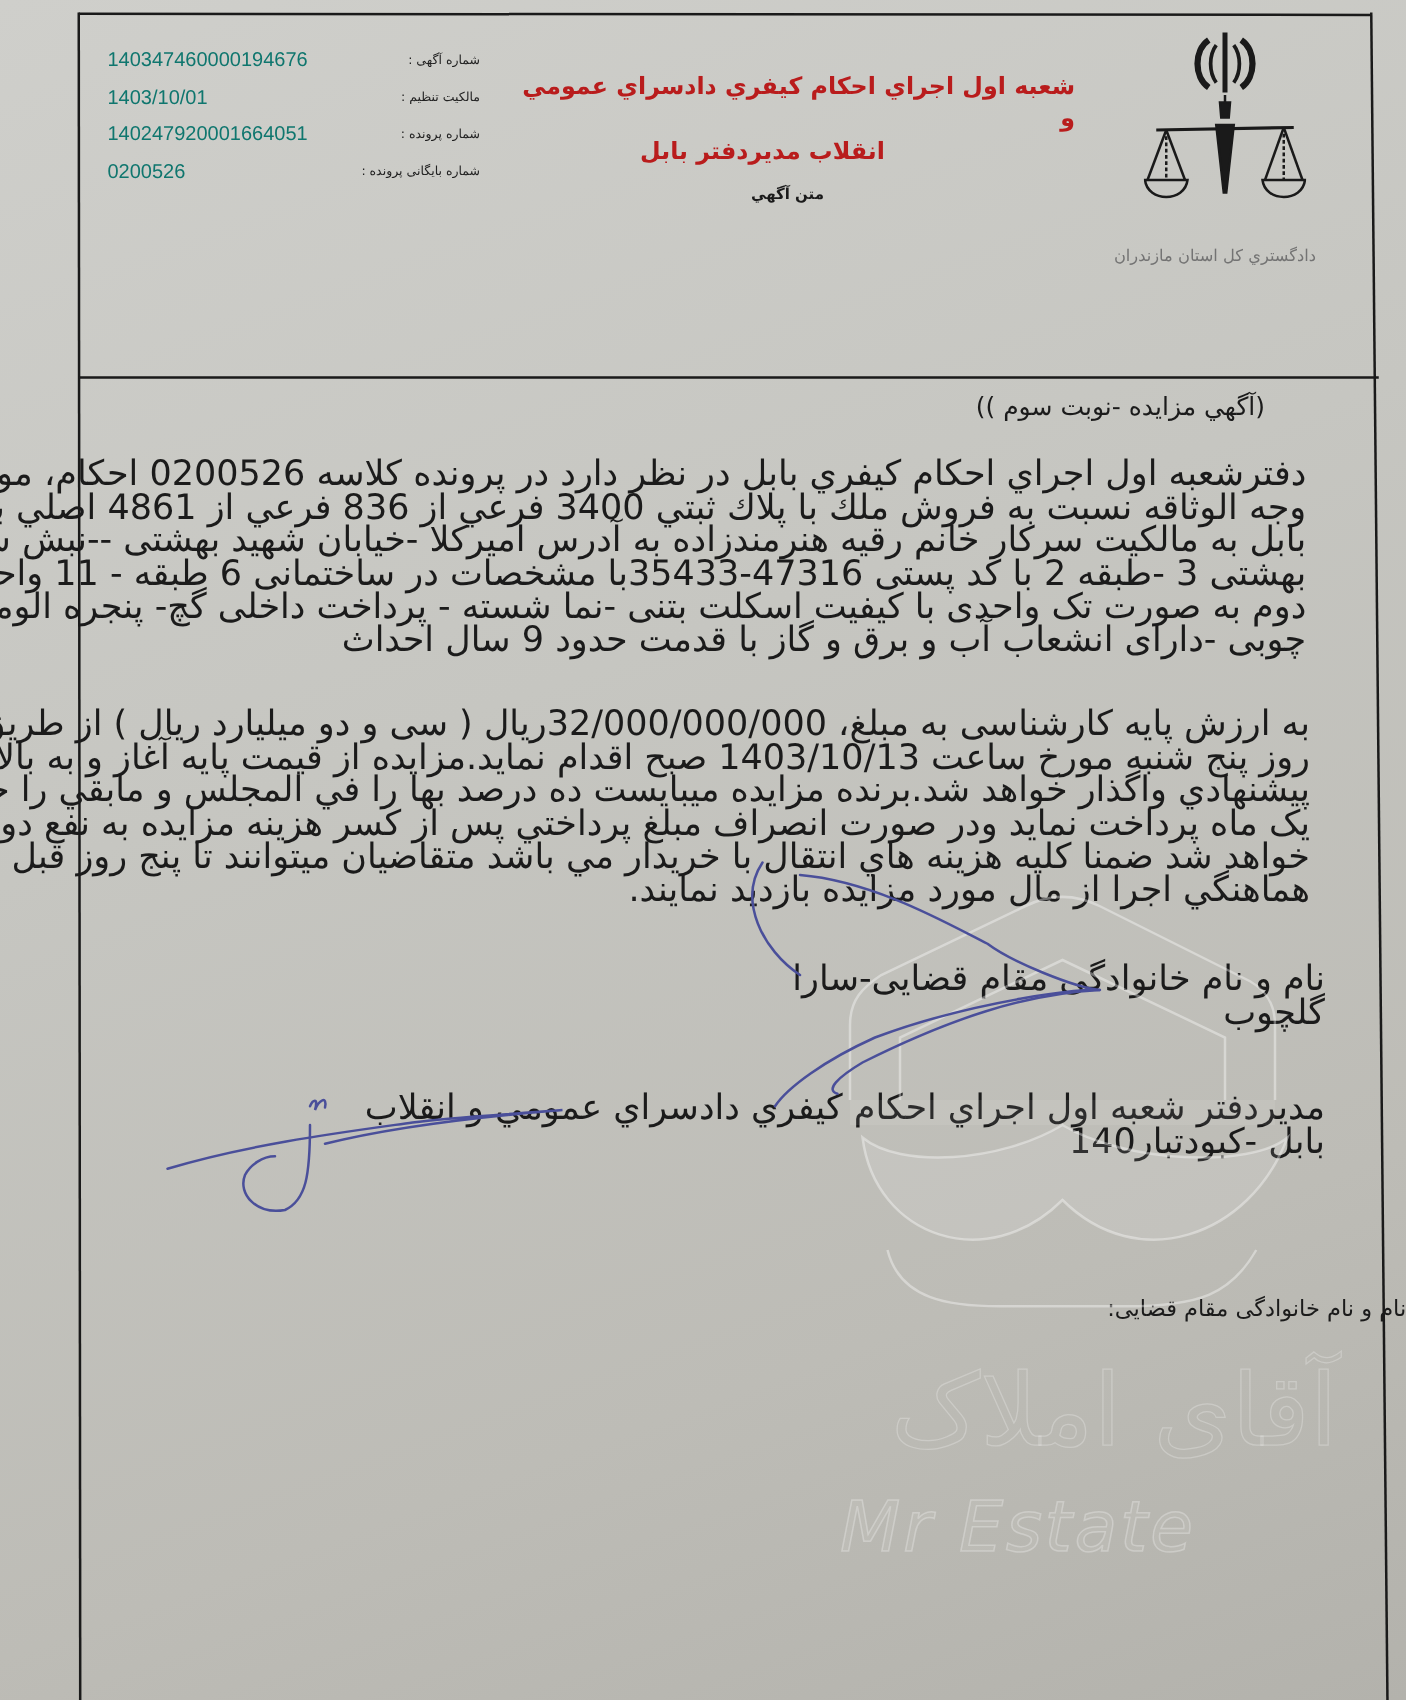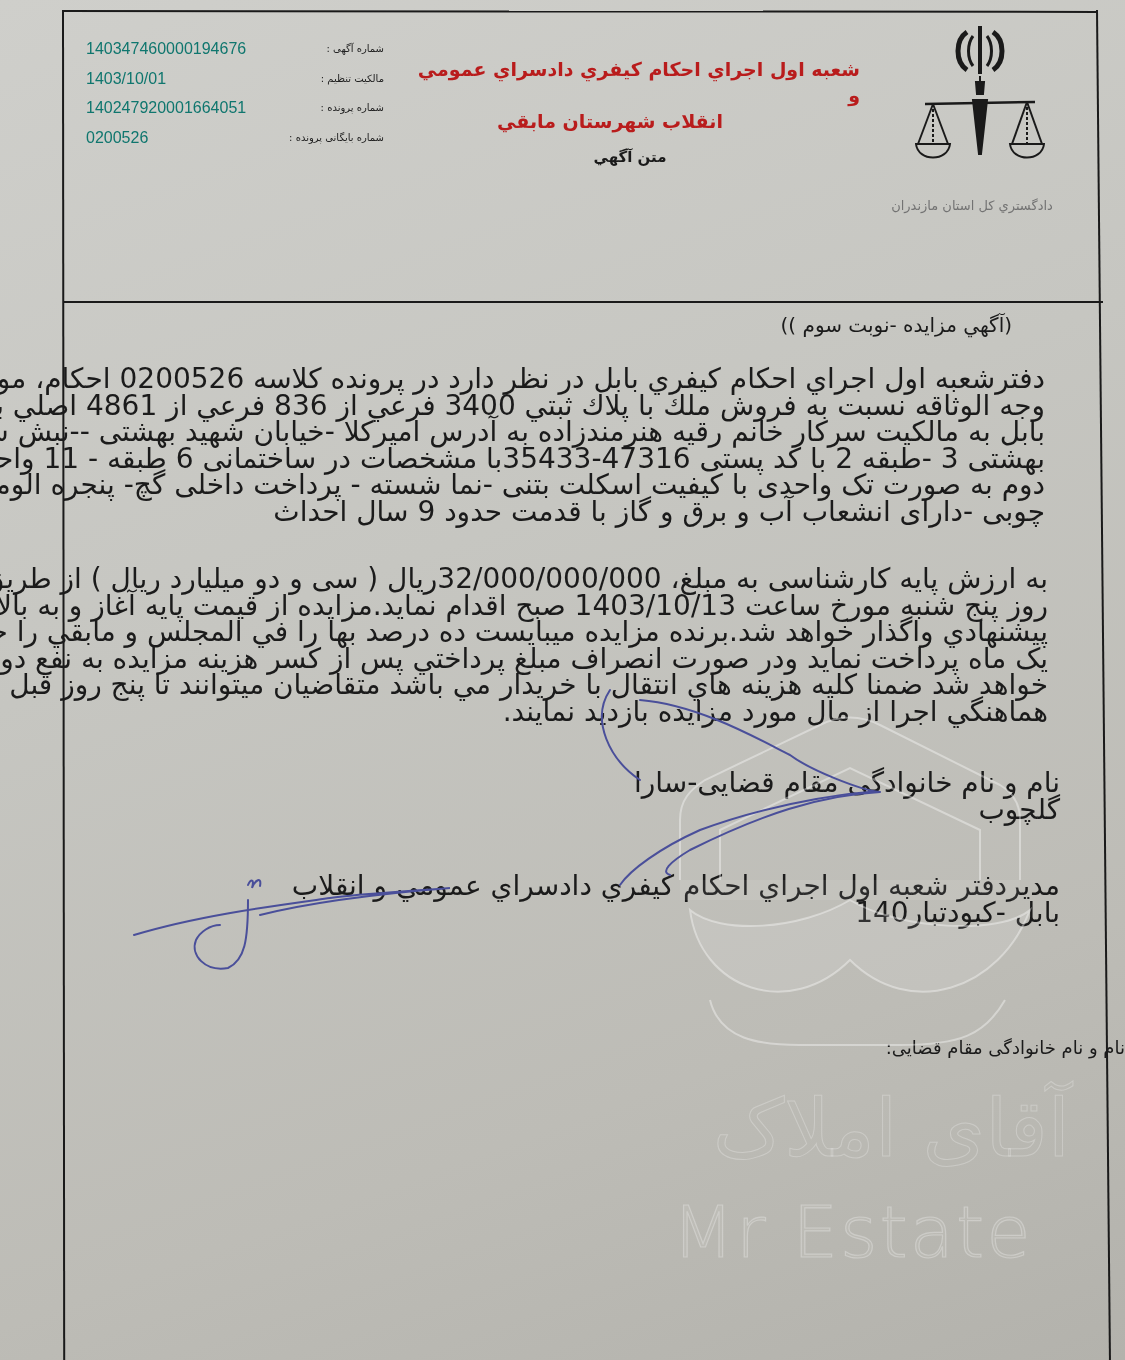--- a/index.html
+++ b/index.html
@@ -34,21 +34,21 @@
 
     .header-title {
       position: absolute; left: 400px; top: 38px; width: 460px;
       direction: rtl; text-align: center;
       font-size: 19px; font-weight: bold; line-height: 26px; color: #b91c1c; margin-top: 18px;
     }
     .header-title .l1 { display: block; text-align: right; }
     .header-title .l2 { display: block; text-align: center; padding-right: 40px; }
     .ad-text-title {
       position: absolute; left: 580px; top: 148px; width: 100px; direction: rtl; text-align: center;
-      font-size: 15px; font-weight: bold; color: #1a1a1a;
+      font-size: 12px; font-weight: bold; color: #1a1a1a;
     }
     .emblem { position: absolute; left: 915px; top: 22px; width: 130px; height: 150px; }
     .court-name {
       position: absolute; left: 872px; top: 198px; width: 200px; direction: rtl; text-align: center;
       font-size: 13px; color: #737373;
     }
 
     .body-text {
       position: absolute; direction: rtl; text-align: justify; text-align-last: right;
       font-size: 28px; line-height: 26.5px; color: #1b1b1b;
@@ -68,22 +68,22 @@
 
     .watermark { position: absolute; left: 0; top: 0; width: 1125px; height: 1360px; pointer-events: none; }
     .wm-text-fa {
       position: absolute; left: 660px; top: 1082px; width: 410px; text-align: right; direction: rtl;
       font-size: 80px; font-weight: 200; color: rgba(255,255,255,0.32);
       font-family: "DejaVu Sans", sans-serif; letter-spacing: 4px;
       -webkit-text-stroke: 1px rgba(255,255,255,0.25); -webkit-text-fill-color: transparent;
     }
     .wm-text-en {
       position: absolute; left: 672px; top: 1190px;
-      font-size: 72px; font-weight: 200; color: rgba(255,255,255,0.28);
-      font-family: "DejaVu Sans", sans-serif; letter-spacing: 2px;
+      font-size: 56px; font-weight: 200; color: rgba(255,255,255,0.28);
+      font-family: "DejaVu Sans", sans-serif; letter-spacing: 2px; font-style: italic;
       -webkit-text-stroke: 1.2px rgba(255,255,255,0.28); -webkit-text-fill-color: rgba(255,255,255,0.06);
     }
   </style>
 </head>
 <body>
 
 <div class="paper">
   <div class="frame-line border-top"></div>
   <div class="frame-line border-left"></div>
   <div class="frame-line border-right"></div>
@@ -103,21 +103,21 @@
       <span class="meta-label">شماره پرونده :</span>
     </div>
     <div class="meta-row">
       <span class="meta-value">0200526</span>
       <span class="meta-label">شماره بایگانی پرونده :</span>
     </div>
   </div>
 
   <div class="header-title">
     <span class="l1">شعبه اول اجراي احكام كيفري دادسراي عمومي و</span>
-    <span class="l2">انقلاب شهرستان مابقي</span>
+    <span class="l2">انقلاب مدیردفتر بابل</span>
   </div>
   <div class="ad-text-title">متن آگهي</div>
 
   <svg class="emblem" viewBox="0 0 130 150">
     <g fill="none" stroke="#1a1a1a" stroke-width="2">
 
       <path d="M52 10 C40 18 40 40 52 48" stroke-width="5"></path>
       <path d="M78 10 C90 18 90 40 78 48" stroke-width="5"></path>
       <path d="M58 14 C52 22 52 36 58 44" stroke-width="3"></path>
       <path d="M72 14 C78 22 78 36 72 44" stroke-width="3"></path>

